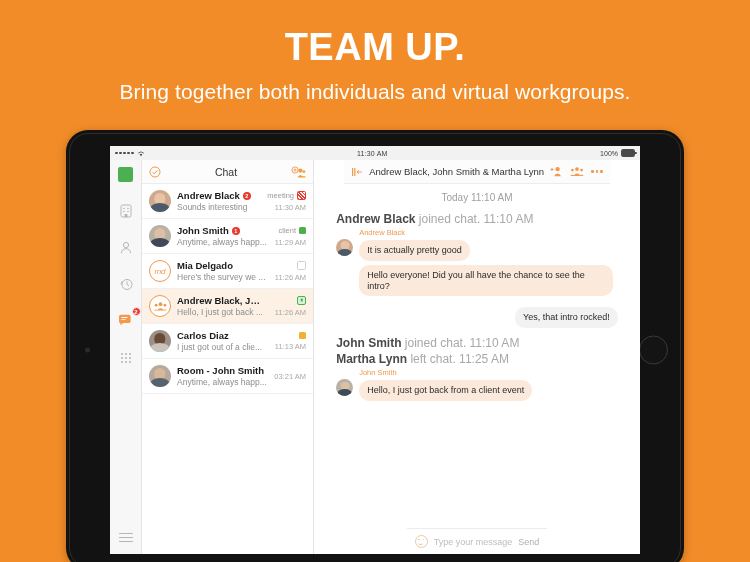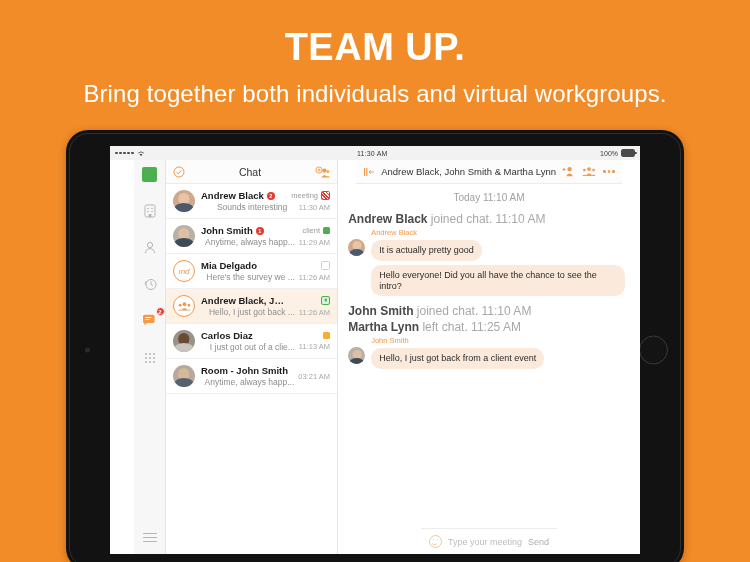--- a/index.html
+++ b/index.html
@@ -27,21 +27,21 @@
     margin: 0;
     padding-top: 28px;
     font-size: 38px;
     font-weight: bold;
     letter-spacing: 0.5px;
     line-height: 1;
   }
   .promo-sub {
     margin: 0;
     padding-top: 14px;
-    font-size: 24px;
+    font-size: 21px;
     font-weight: 300;
     letter-spacing: 0.1px;
   }
 
   
   .device {
     position: absolute;
     left: 66px; top: 130px;
     width: 618px; height: 440px;
     background: #121212;
@@ -111,21 +111,20 @@
     right: -2.5px; top: 1.6px;
     width: 1.4px; height: 2.4px;
     background: #4a4a4a; border-radius: 0 1px 1px 0;
   }
 
   
   .app {
     display: flex;
     height: 394px;
     background: #1d4ed8;
-    margin-left: 24px;
   }
 
   
   .rail {
     width: 32px;
     background: #f7f7f7;
     border-right: 1px solid #e4e4e4;
     display: flex;
     flex-direction: column;
     align-items: center;
@@ -249,21 +248,20 @@
   }
   .unread {
     width: 8px; height: 8px; border-radius: 50%;
     background: #e8392e; color: #fff;
     font-size: 5.5px; line-height: 8px; text-align: center;
     font-weight: bold; flex: 0 0 8px;
   }
   .chat-row2 {
     display: flex; align-items: baseline; gap: 3px;
     margin-top: 1px;
-    text-align: right;
   }
   .chat-preview {
     font-size: 8.5px; color: #8d8d8d;
     white-space: nowrap; overflow: hidden; text-overflow: ellipsis;
     flex: 1;
   }
   .chat-meta {
     display: flex; flex-direction: column;
     align-items: flex-end; justify-content: center;
     margin-left: 4px; gap: 3px;
@@ -714,20 +712,23 @@
                   <span class="body" style="background:#4a5a6a"></span>
                 </span>
               </span>
               <span class="msg-stack">
                 <span class="msg-sender" style="display:block">Andrew Black</span>
                 <div><span class="bubble">It is actually pretty good</span></div>
                 <div><span class="bubble">Hello everyone! Did you all have the chance to see the intro?</span></div>
               </span>
             </div>
 
+            <div class="row-out">
+              <span class="bubble out">Yes, that intro rocked!</span>
+            </div>
 
             <div class="sysline">
               <b>John Smith</b><span> joined chat. 11:10 AM</span>
             </div>
             <div class="sysline" style="margin-top:0">
               <b>Martha Lynn</b><span> left chat. 11:25 AM</span>
             </div>
 
             <div class="msg-group">
               <span class="msg-avatar">
@@ -741,21 +742,21 @@
                 <div><span class="bubble">Hello, I just got back from a client event</span></div>
               </span>
             </div>
 
           </div>
 
           <div class="composer">
             <span class="smiley">
                 <i></i>
               </span>
-            <span class="composer-input">Type your meeting</span>
+            <span class="composer-input">Type your message</span>
             <span class="send-btn">Send</span>
           </div>
 
         </div>
 
       </div>
     </div>
   </div>
 </div>
 

